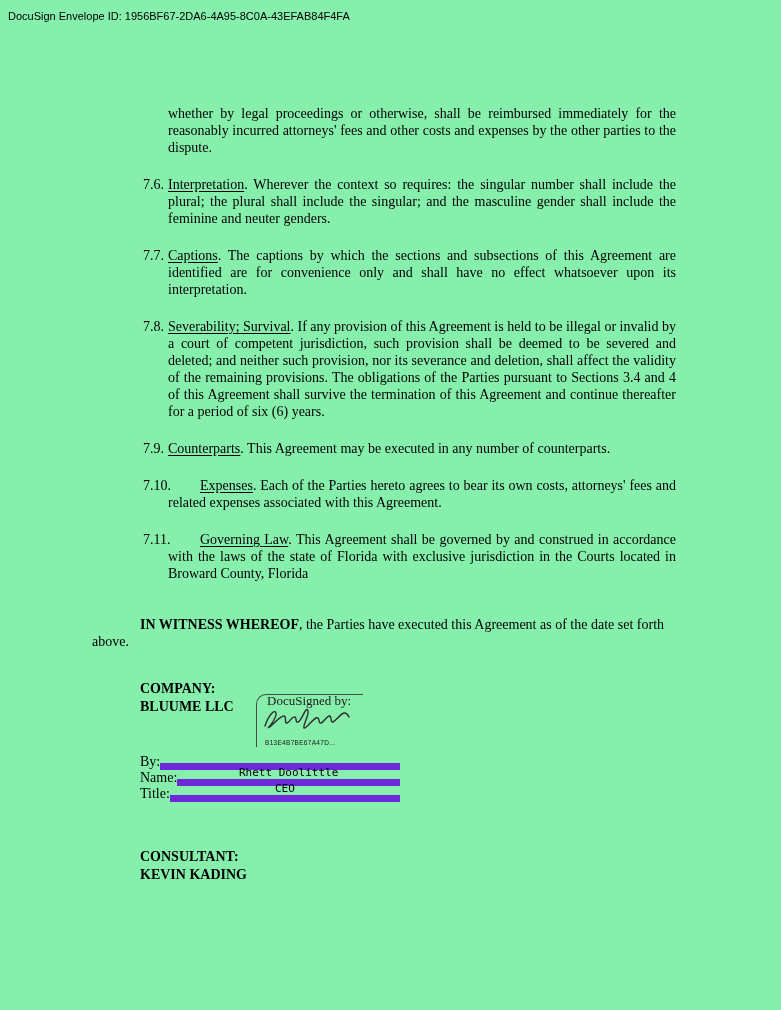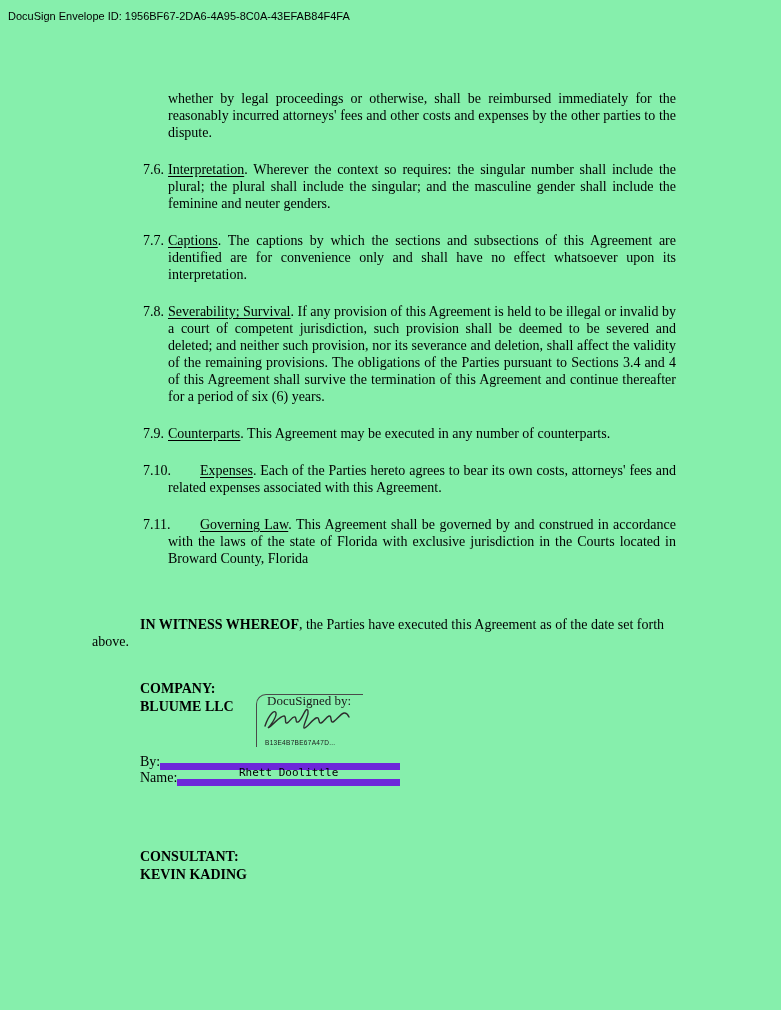--- a/index.html
+++ b/index.html
@@ -24,21 +24,21 @@
     color: #000000;
     white-space: nowrap;
   }
   .doc-body {
     position: absolute;
     top: 90px;
     left: 92px;
     width: 584px;
   }
   .continuation {
-    margin: 0 0 0 76px;
+    margin: 15px 0 0 76px;
     width: 508px;
     text-align: justify;
   }
   .section {
     position: relative;
     margin: 20px 0 0 48px;
     padding-left: 28px;
     text-align: justify;
   }
   .sec-num {
@@ -172,20 +172,26 @@
       <div class="sig-row">
         <span class="sig-label">By:</span>
         <span class="sig-line"></span>
       </div>
       <div class="sig-row">
         <span class="sig-label">Name:</span>
         <span class="sig-line">
             <span class="typed-value">Rhett Doolittle</span>
           </span>
       </div>
+      <div class="sig-row">
+        <span class="sig-label">Title:</span>
+        <span class="sig-line">
+            <span class="typed-value">CEO</span>
+          </span>
+      </div>
     </div>
   </div>
 
   <div class="ds-stamp">
     <div class="ds-caption">DocuSigned by:</div>
     <svg class="ds-sig-svg" width="92" height="28" viewBox="0 0 92 28">
       <path d="M4 21 C8 9 14 4 15 8 C16 12 9 21 7 23 C13 19 19 11 23 11 C26 11 23 19 26 18 C29 17 31 11 34 12 C36 13 34 18 37 17 C40 16 43 7 45 5 C47 3 48 7 46 12 C44 18 42 22 43 23 C45 24 51 15 55 13 C59 11 57 19 60 18 C63 17 65 12 68 11 C71 10 69 18 72 17 C75 16 79 9 83 8 C86 7.5 87 10 88 12" stroke="#2e2e2e" fill="none" stroke-width="1.4" stroke-linecap="round"></path>
     </svg>
     <div class="ds-code">B13E4B7BE67A47D...</div>
   </div>

